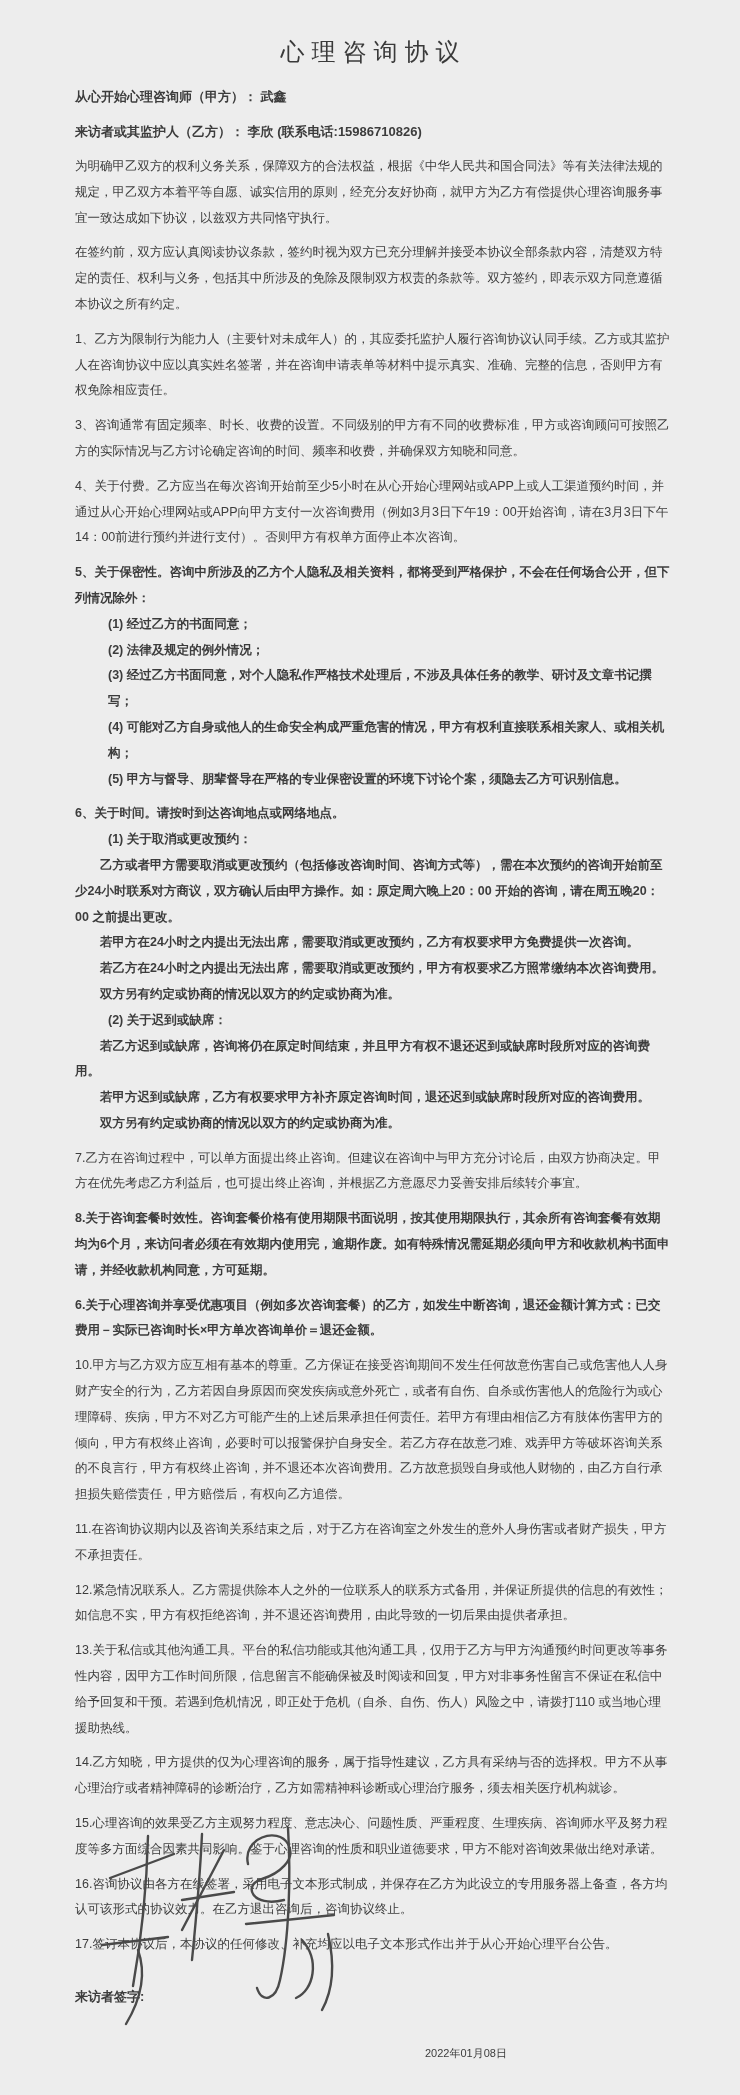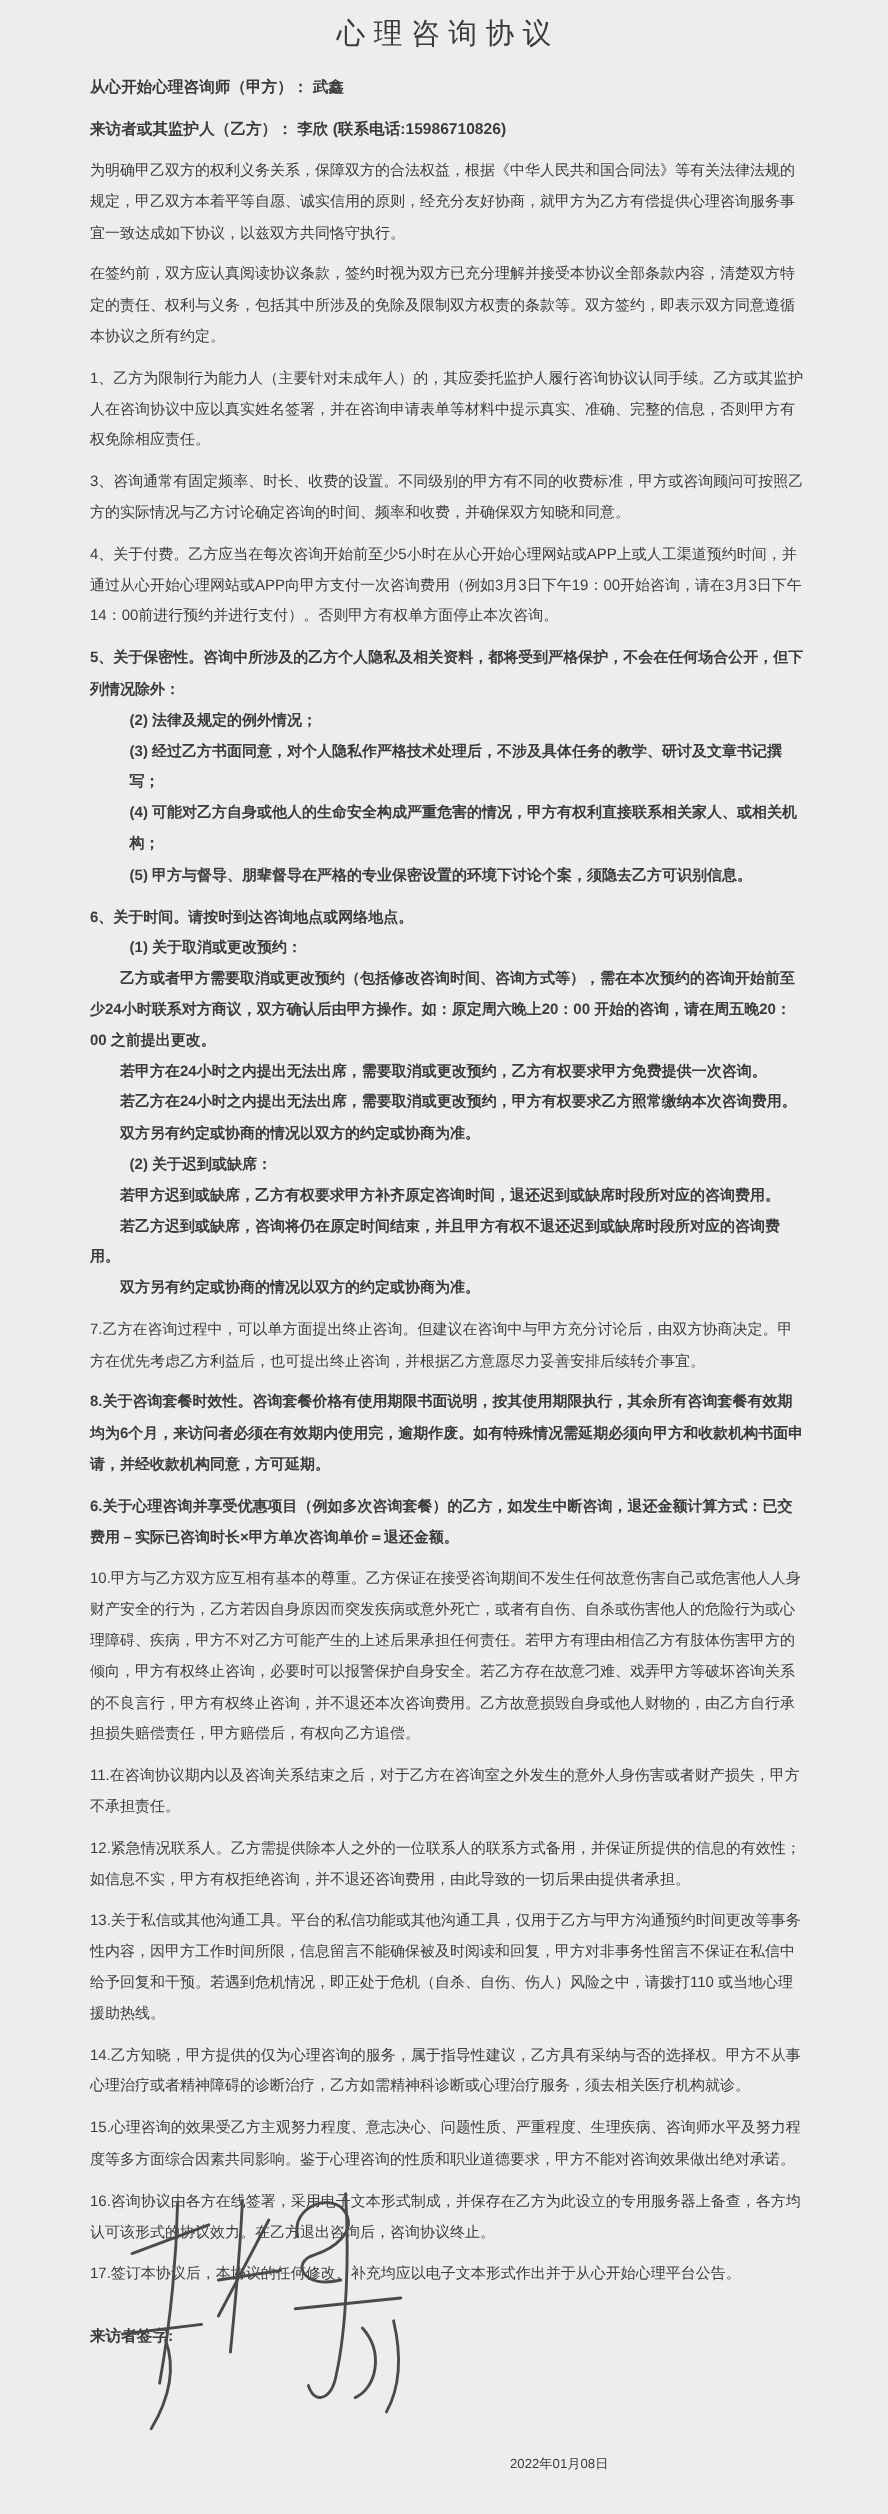--- a/index.html
+++ b/index.html
@@ -5,21 +5,21 @@
   html,body { margin:0; padding:0; background:#ededed; }
   .page {
     position:relative;
     width:740px; height:2095px;
     margin:0 auto;
     background:#ededed;
     font-family:"Liberation Sans", sans-serif;
     color:#3c3c3c;
     overflow:hidden;
   }
-  .content { padding:0 68px 0 75px; }
+  .content { padding:0 68px 0 75px;margin-top:24px; }
   .doc-title {
     margin:0; padding-top:12px;
     font-size:24px; font-weight:400;
     letter-spacing:7px;
     text-align:center;
     color:#3a3a3a;
     white-space:nowrap;
   }
   .party {
     font-size:13px; font-weight:700;
@@ -53,33 +53,34 @@
     <h1 class="doc-title">心理咨询协议</h1>
     <p class="party first">从心开始心理咨询师（甲方）： 武鑫</p>
     <p class="party second">来访者或其监护人（乙方）： 李欣 (联系电话:15986710826)</p>
     <div>
         <p class="clause para">为明确甲乙双方的权利义务关系，保障双方的合法权益，根据《中华人民共和国合同法》等有关法律法规的规定，甲乙双方本着平等自愿、诚实信用的原则，经充分友好协商，就甲方为乙方有偿提供心理咨询服务事宜一致达成如下协议，以兹双方共同恪守执行。</p>
         <p class="clause para">在签约前，双方应认真阅读协议条款，签约时视为双方已充分理解并接受本协议全部条款内容，清楚双方特定的责任、权利与义务，包括其中所涉及的免除及限制双方权责的条款等。双方签约，即表示双方同意遵循本协议之所有约定。</p>
         <p class="clause para">1、乙方为限制行为能力人（主要针对未成年人）的，其应委托监护人履行咨询协议认同手续。乙方或其监护人在咨询协议中应以真实姓名签署，并在咨询申请表单等材料中提示真实、准确、完整的信息，否则甲方有权免除相应责任。</p>
         <p class="clause para">3、咨询通常有固定频率、时长、收费的设置。不同级别的甲方有不同的收费标准，甲方或咨询顾问可按照乙方的实际情况与乙方讨论确定咨询的时间、频率和收费，并确保双方知晓和同意。</p>
         <p class="clause para">4、关于付费。乙方应当在每次咨询开始前至少5小时在从心开始心理网站或APP上或人工渠道预约时间，并通过从心开始心理网站或APP向甲方支付一次咨询费用（例如3月3日下午19：00开始咨询，请在3月3日下午14：00前进行预约并进行支付）。否则甲方有权单方面停止本次咨询。</p>
         <p class="clause para bold">5、关于保密性。咨询中所涉及的乙方个人隐私及相关资料，都将受到严格保护，不会在任何场合公开，但下列情况除外：</p>
+        <p class="clause sub bold">(1) 经过乙方的书面同意；</p>
         <p class="clause sub bold">(2) 法律及规定的例外情况；</p>
         <p class="clause sub bold">(3) 经过乙方书面同意，对个人隐私作严格技术处理后，不涉及具体任务的教学、研讨及文章书记撰写；</p>
         <p class="clause sub bold">(4) 可能对乙方自身或他人的生命安全构成严重危害的情况，甲方有权利直接联系相关家人、或相关机构；</p>
         <p class="clause sub bold">(5) 甲方与督导、朋辈督导在严格的专业保密设置的环境下讨论个案，须隐去乙方可识别信息。</p>
         <p class="clause para bold">6、关于时间。请按时到达咨询地点或网络地点。</p>
         <p class="clause sub bold">(1) 关于取消或更改预约：</p>
         <p class="clause indent bold">乙方或者甲方需要取消或更改预约（包括修改咨询时间、咨询方式等），需在本次预约的咨询开始前至少24小时联系对方商议，双方确认后由甲方操作。如：原定周六晚上20：00 开始的咨询，请在周五晚20：00 之前提出更改。</p>
         <p class="clause indent bold">若甲方在24小时之内提出无法出席，需要取消或更改预约，乙方有权要求甲方免费提供一次咨询。</p>
         <p class="clause indent bold">若乙方在24小时之内提出无法出席，需要取消或更改预约，甲方有权要求乙方照常缴纳本次咨询费用。</p>
         <p class="clause indent bold">双方另有约定或协商的情况以双方的约定或协商为准。</p>
         <p class="clause sub bold">(2) 关于迟到或缺席：</p>
+        <p class="clause indent bold">若乙方迟到或缺席，咨询将仍在原定时间结束，并且甲方有权不退还迟到或缺席时段所对应的咨询费用。</p>
         <p class="clause indent bold">若甲方迟到或缺席，乙方有权要求甲方补齐原定咨询时间，退还迟到或缺席时段所对应的咨询费用。</p>
-        <p class="clause indent bold">若乙方迟到或缺席，咨询将仍在原定时间结束，并且甲方有权不退还迟到或缺席时段所对应的咨询费用。</p>
         <p class="clause indent bold">双方另有约定或协商的情况以双方的约定或协商为准。</p>
         <p class="clause para">7.乙方在咨询过程中，可以单方面提出终止咨询。但建议在咨询中与甲方充分讨论后，由双方协商决定。甲方在优先考虑乙方利益后，也可提出终止咨询，并根据乙方意愿尽力妥善安排后续转介事宜。</p>
         <p class="clause para bold">8.关于咨询套餐时效性。咨询套餐价格有使用期限书面说明，按其使用期限执行，其余所有咨询套餐有效期均为6个月，来访问者必须在有效期内使用完，逾期作废。如有特殊情况需延期必须向甲方和收款机构书面申请，并经收款机构同意，方可延期。</p>
         <p class="clause para bold">6.关于心理咨询并享受优惠项目（例如多次咨询套餐）的乙方，如发生中断咨询，退还金额计算方式：已交费用－实际已咨询时长×甲方单次咨询单价＝退还金额。</p>
         <p class="clause para">10.甲方与乙方双方应互相有基本的尊重。乙方保证在接受咨询期间不发生任何故意伤害自己或危害他人人身财产安全的行为，乙方若因自身原因而突发疾病或意外死亡，或者有自伤、自杀或伤害他人的危险行为或心理障碍、疾病，甲方不对乙方可能产生的上述后果承担任何责任。若甲方有理由相信乙方有肢体伤害甲方的倾向，甲方有权终止咨询，必要时可以报警保护自身安全。若乙方存在故意刁难、戏弄甲方等破坏咨询关系的不良言行，甲方有权终止咨询，并不退还本次咨询费用。乙方故意损毁自身或他人财物的，由乙方自行承担损失赔偿责任，甲方赔偿后，有权向乙方追偿。</p>
         <p class="clause para">11.在咨询协议期内以及咨询关系结束之后，对于乙方在咨询室之外发生的意外人身伤害或者财产损失，甲方不承担责任。</p>
         <p class="clause para">12.紧急情况联系人。乙方需提供除本人之外的一位联系人的联系方式备用，并保证所提供的信息的有效性；如信息不实，甲方有权拒绝咨询，并不退还咨询费用，由此导致的一切后果由提供者承担。</p>
         <p class="clause para">13.关于私信或其他沟通工具。平台的私信功能或其他沟通工具，仅用于乙方与甲方沟通预约时间更改等事务性内容，因甲方工作时间所限，信息留言不能确保被及时阅读和回复，甲方对非事务性留言不保证在私信中给予回复和干预。若遇到危机情况，即正处于危机（自杀、自伤、伤人）风险之中，请拨打110 或当地心理援助热线。</p>
         <p class="clause para">14.乙方知晓，甲方提供的仅为心理咨询的服务，属于指导性建议，乙方具有采纳与否的选择权。甲方不从事心理治疗或者精神障碍的诊断治疗，乙方如需精神科诊断或心理治疗服务，须去相关医疗机构就诊。</p>
         <p class="clause para">15.心理咨询的效果受乙方主观努力程度、意志决心、问题性质、严重程度、生理疾病、咨询师水平及努力程度等多方面综合因素共同影响。鉴于心理咨询的性质和职业道德要求，甲方不能对咨询效果做出绝对承诺。</p>

